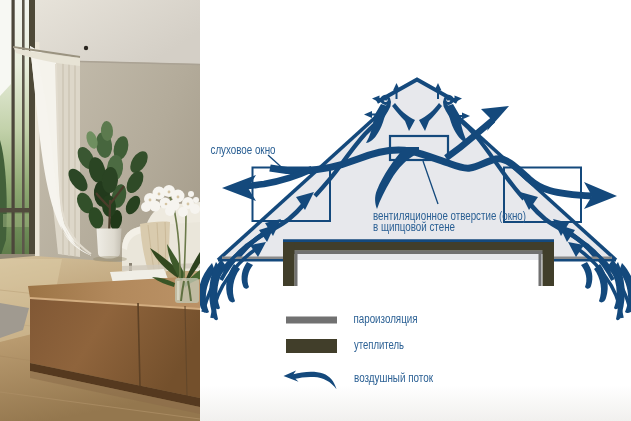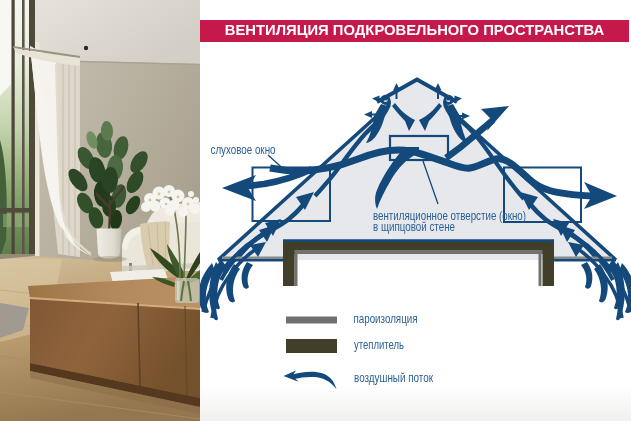--- a/index.html
+++ b/index.html
@@ -214,21 +214,20 @@
       <circle cx="169" cy="192" r="1.4"></circle>
       <circle cx="178" cy="197" r="1.4"></circle>
       <circle cx="188" cy="204" r="1.4"></circle>
       <circle cx="150" cy="200" r="1.4"></circle>
       <circle cx="166" cy="204" r="1.3"></circle>
     </g>
   </svg>
 
   <div style="position:absolute;left:200px;top:385px;width:431px;height:36px;background:linear-gradient(#ffffff,#f1f0ee);"></div>
 
-  <div class="banner">ВЕНТИЛЯЦИЯ ПОДКРОВЕЛЬНОГО ПРОСТРАНСТВА</div>
 
   <svg style="position:absolute;left:200px;top:0" width="431" height="421" viewBox="200 0 431 421">
     <defs></defs>
 
     <polygon points="218,260 417,80 616,260" fill="#e7e8ec"></polygon>
 
     <polygon points="381,102 417,79 453,102 417,126" fill="#e7e8ec"></polygon>
 
     <rect x="252.5" y="167.5" width="77.5" height="53.5" fill="none" stroke="#14497c" stroke-width="2"></rect>
 

